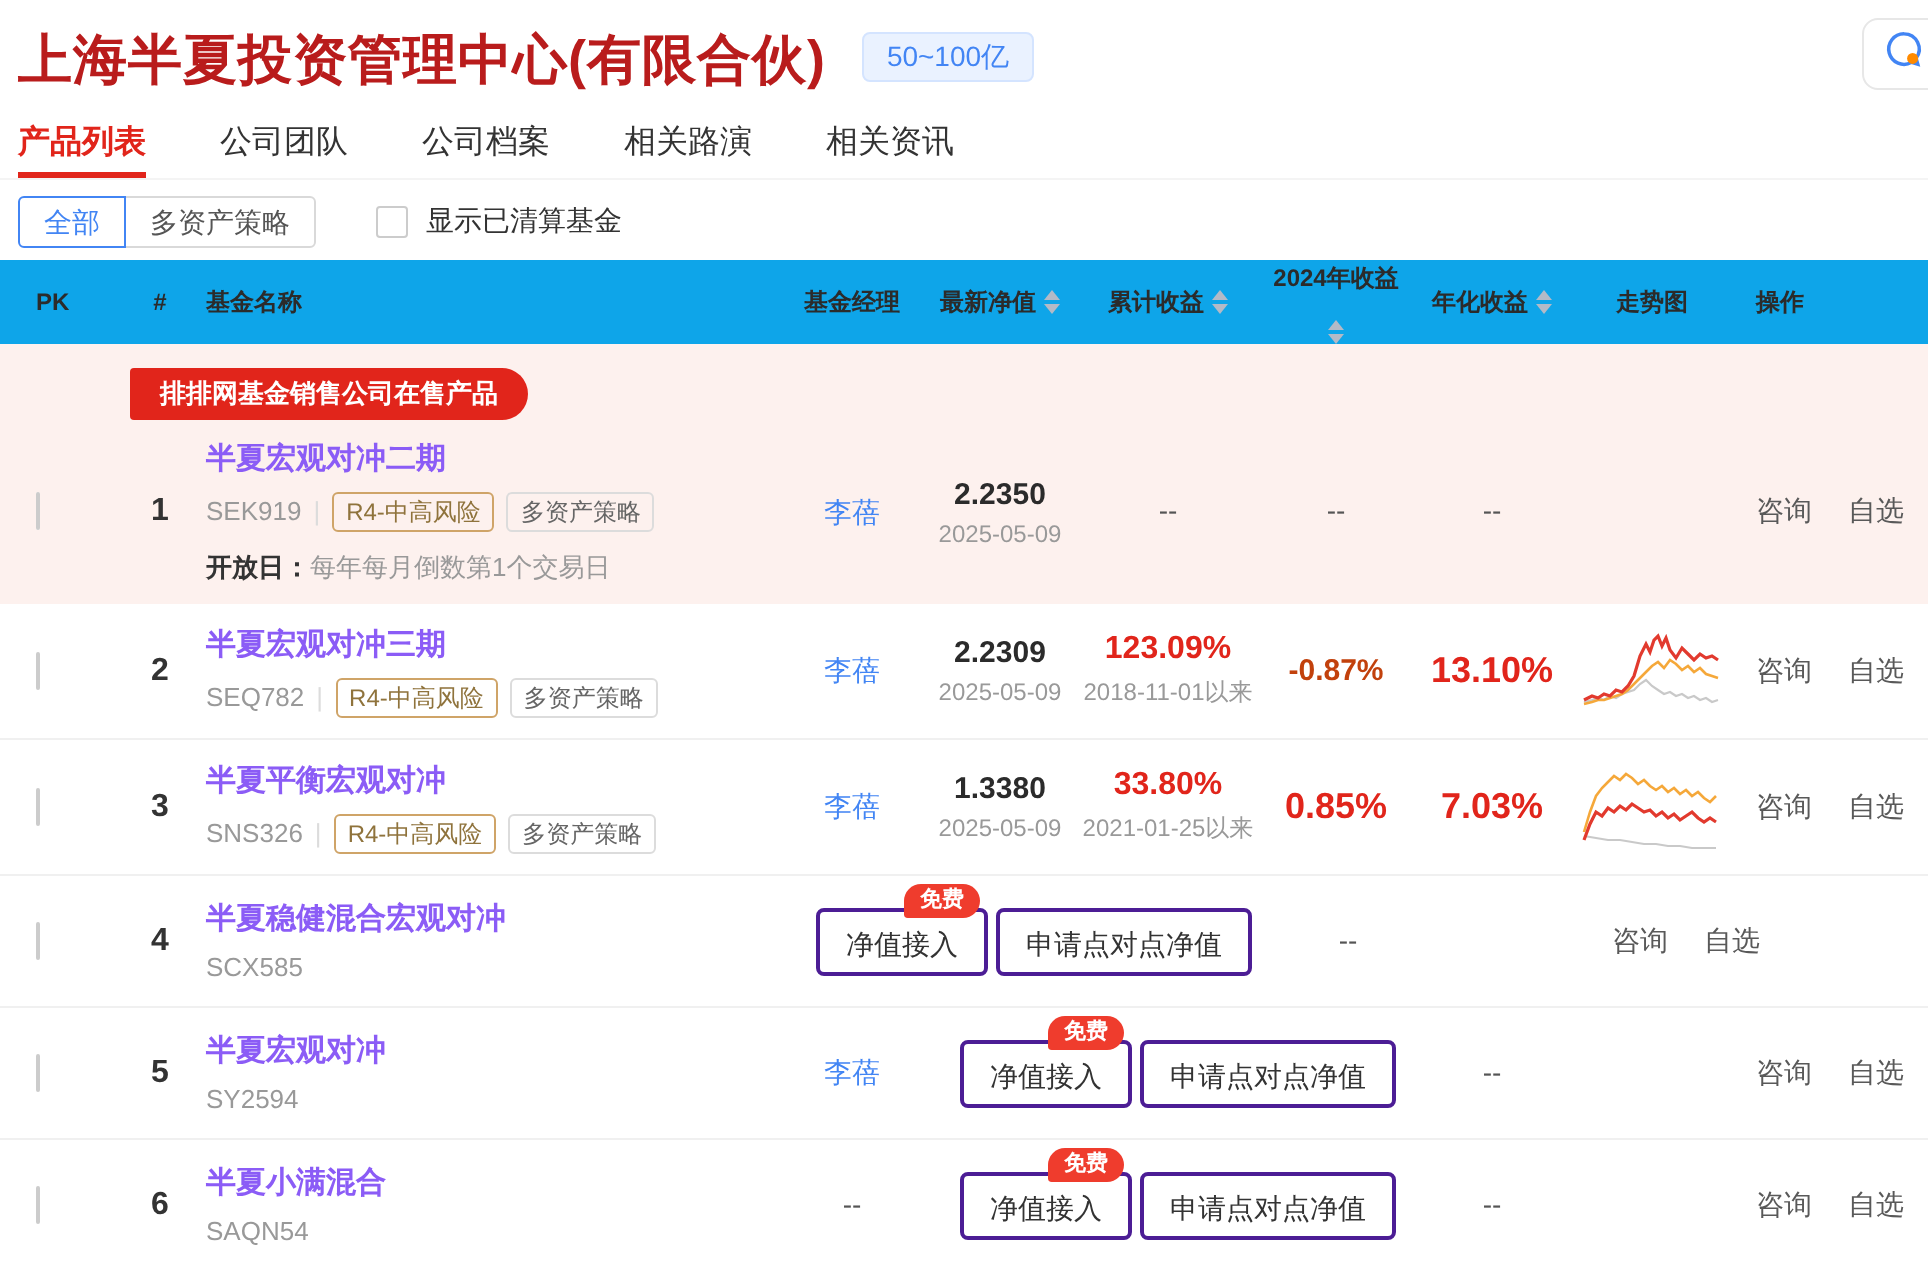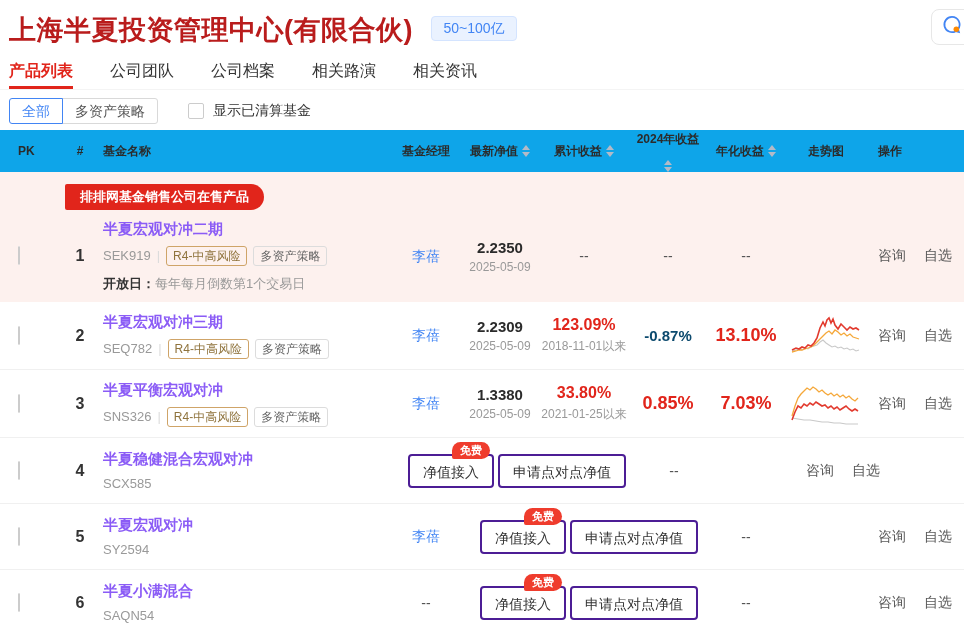--- a/index.html
+++ b/index.html
@@ -71,21 +71,21 @@
   .tag.risk { border-color:#cfa468; color:#8f733c; }
   .open-day { margin-top:9px; font-size:13px; }
   .od-label { color:#333; font-weight:700; }
   .od-value { color:#999; }
 
   .mgr { color:#4285f4; font-size:14px; cursor:pointer; text-decoration:none; line-height:1.6; }
   .nav-val { font-size:15px; font-weight:700; color:#2b2b2b; }
   .sub { font-size:12px; color:#999; margin-top:4px; }
   .cum-val { font-size:16px; font-weight:600; color:#e1251b; }
   .pct-red { font-size:18px; font-weight:600; color:#e1251b; }
-  .pct-green { font-size:15px; font-weight:600; color:#0c4a6e; }
+  .pct-green { font-size:15px; font-weight:600; color:#c2410c; }
   .dash { color:#555; font-size:14px; font-weight:400; }
   .act { color:#595959; font-size:14px; cursor:pointer; }
 
   
   .c-btns { width:168px; position:relative; height:100%; }
   .btn-group { position:absolute; left:18px; top:50%; transform:translateY(-50%);
     display:flex; gap:4px; z-index:2; }
   .wbtn { height:34px; line-height:32px; padding:0 13px; background:#fff; border:2px solid #4c1d95;
     border-radius:4px; font-size:14px; color:#333; cursor:pointer; white-space:nowrap; position:relative; }
   .free-badge { position:absolute; top:-12px; left:44px; background:#ef3c2d; color:#fff;

